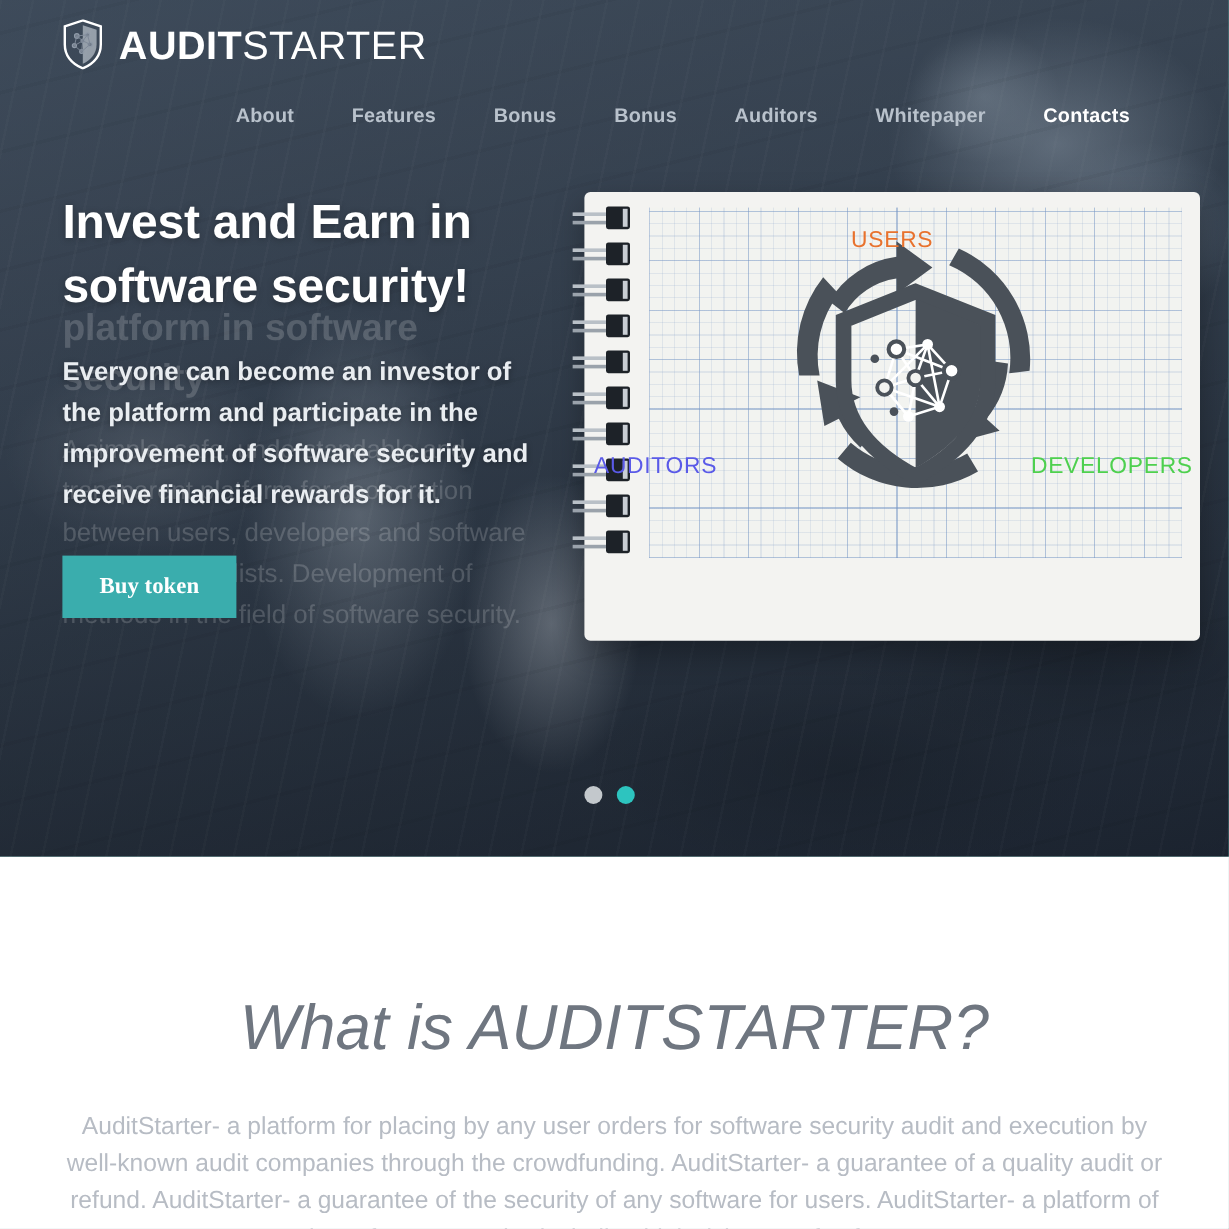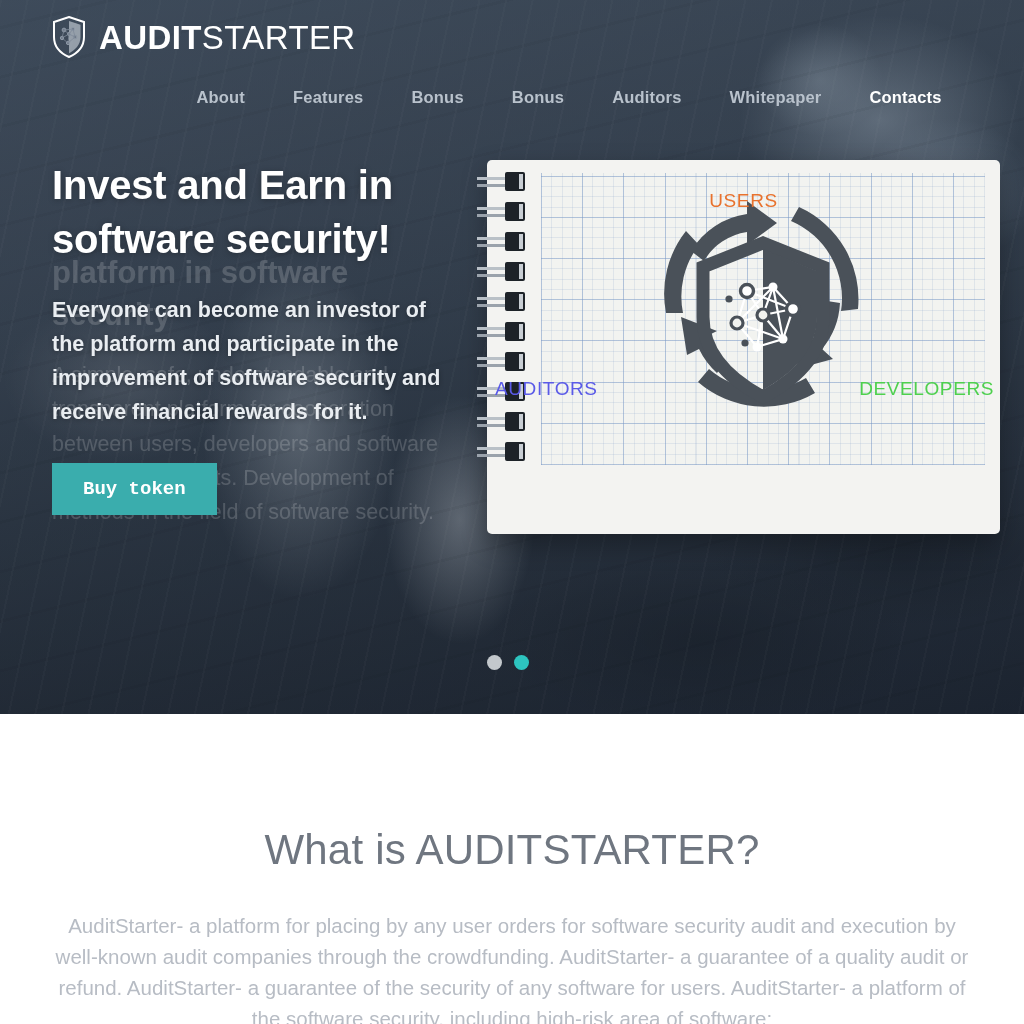--- a/index.html
+++ b/index.html
@@ -112,21 +112,21 @@
   .hero-cta {
     display: inline-block;
     margin-top: 34px;
     padding: 15px 31px;
     background: #3aadad;
     color: #ffffff;
     font-size: 19px;
     font-weight: 700;
     border: none;
     cursor: pointer;
-    font-family: Liberation Mono, monospace;
+    font-family: Liberation Serif, serif;
   }
   
   .hero-ghost {
     position: absolute;
     left: 52px; top: 252px;
     width: 420px;
     z-index: 3;
     pointer-events: none;
     opacity: .17;
   }
@@ -186,24 +186,25 @@
 
   
   .about {
     position: relative;
     width: 1024px;
     padding-top: 112px;
     background: #ffffff;
   }
   .about-title {
     text-align: center;
-    font-size: 42px;
+    font-size: 53px;
     font-weight: 300;
     color: #6f7680;
     letter-spacing: .2px;
+    font-style: italic;
   }
   .about-body {
     margin: 36px auto 0;
     width: 930px;
     text-align: center;
     font-size: 20.5px;
     font-weight: 400;
     line-height: 1.52;
     color: #b7bcc4;
   }

